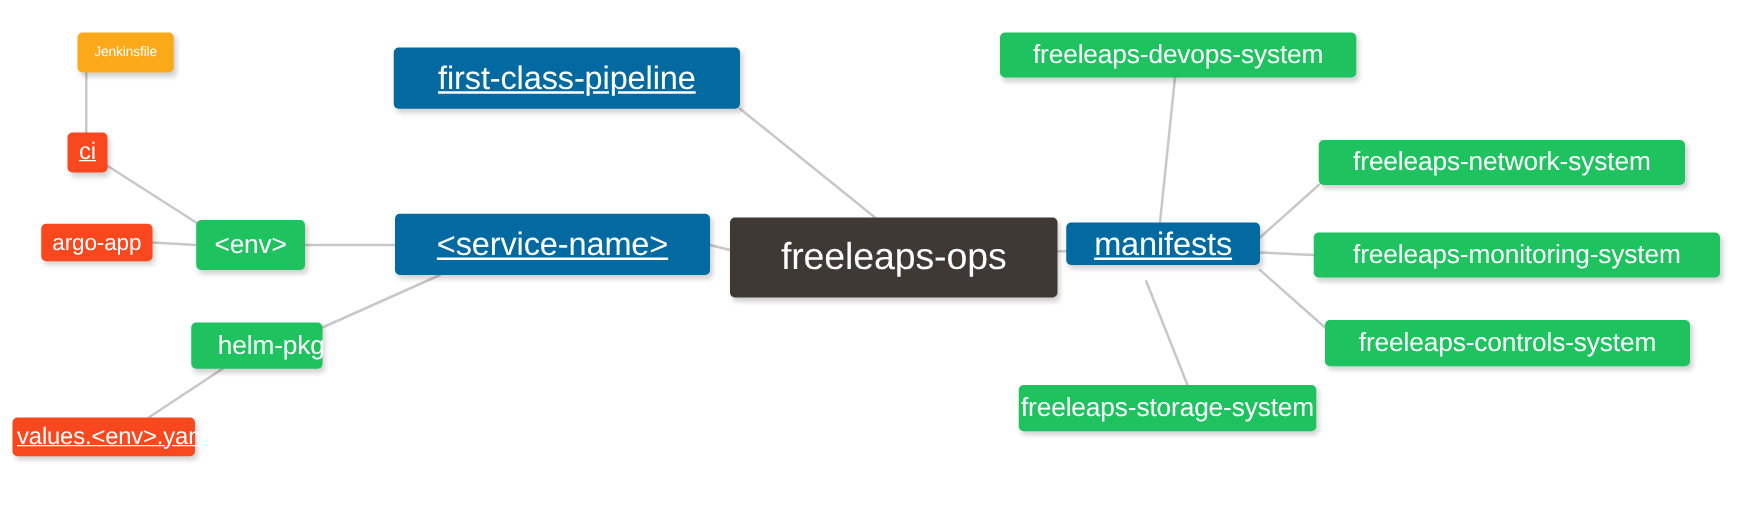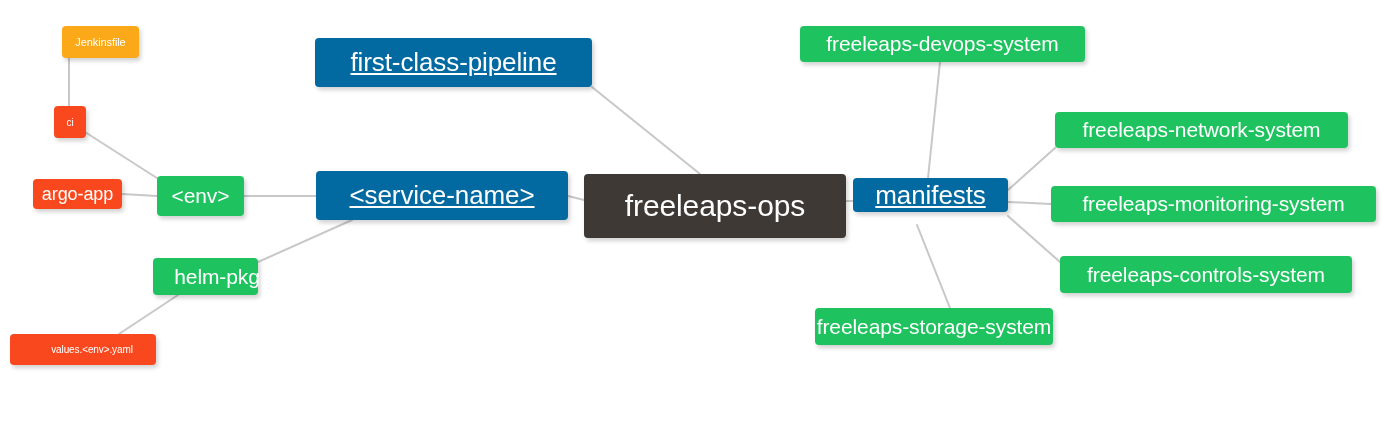--- a/index.html
+++ b/index.html
@@ -43,21 +43,21 @@
   .node.root      { background: #3e3935; }
   .node.blue      { background: #0369a1; text-decoration: underline; }
   .node.green     { background: #1ec35f; }
   .node.red       { background: #f9481d; }
   .node.orange    { background: #fba919; }
 
   .size-xl { font-size: 30px; }
   .size-lg { font-size: 26px; }
   .size-md { font-size: 21px; }
   .size-sm { font-size: 18px; }
-  .size-xs { font-size: 10px; }
+  .size-xs { font-size: 19px; text-decoration: underline; }
   .size-xxs { font-size: 11px; }
 </style>
 </head>
 <body>
 
 <div id="mindmap">
   <svg id="edge-layer" viewBox="0 0 1390 421">
       <line x1="592" y1="87" x2="700" y2="174" stroke="#c8c8c8" stroke-width="2" stroke-linecap="round"></line>
       <line x1="568" y1="196" x2="584" y2="200" stroke="#c8c8c8" stroke-width="2" stroke-linecap="round"></line>
       <line x1="846" y1="201" x2="853" y2="201" stroke="#c8c8c8" stroke-width="2" stroke-linecap="round"></line>

